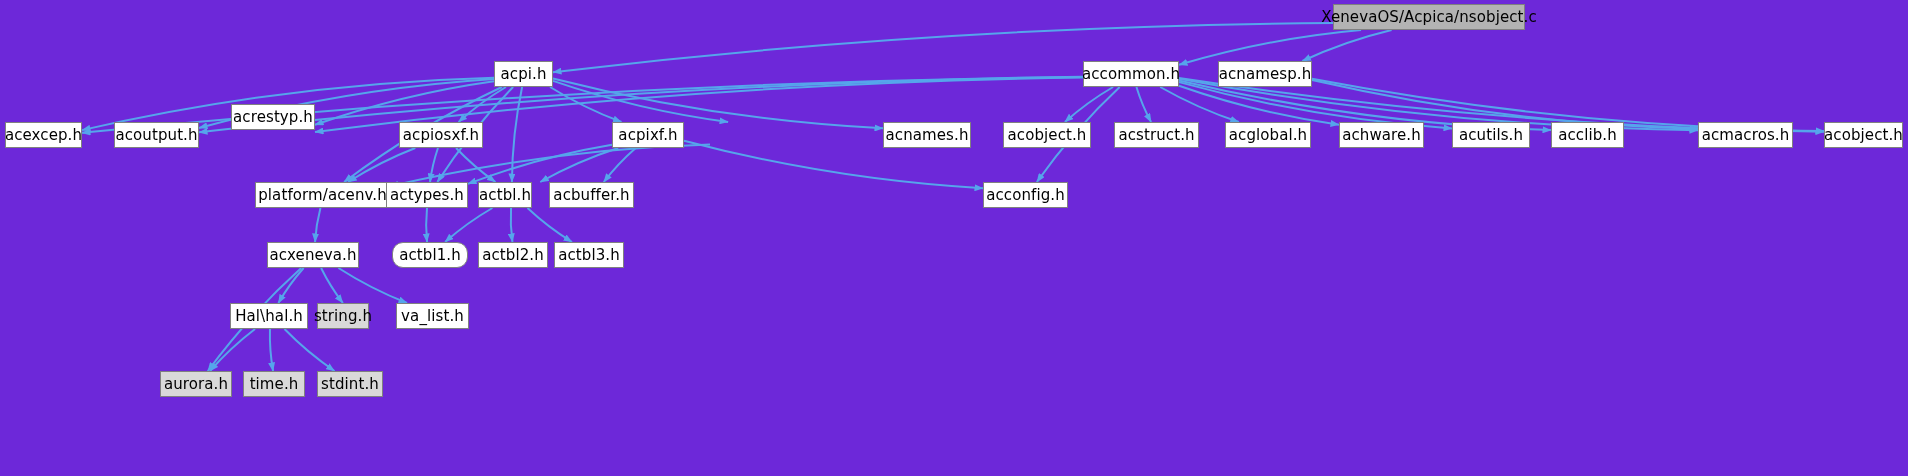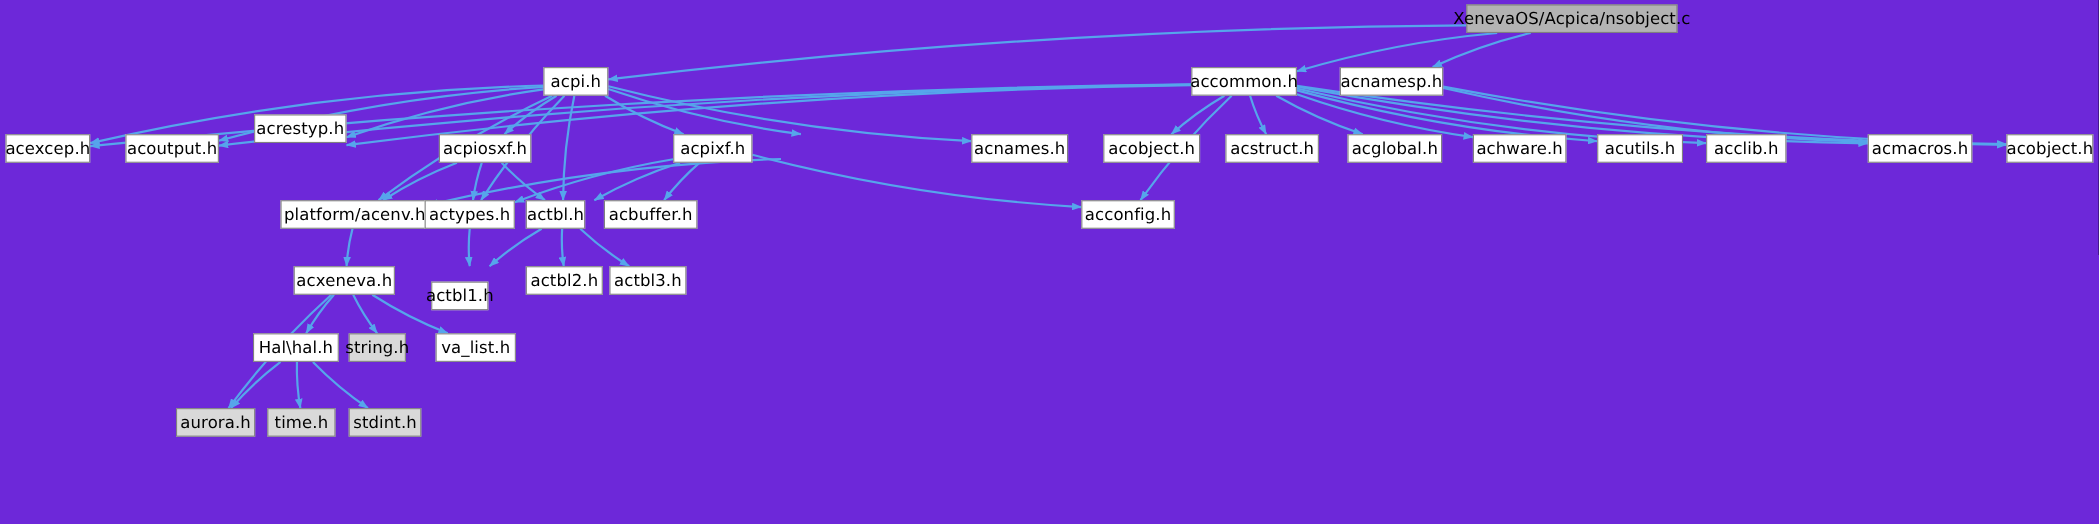--- a/index.html
+++ b/index.html
@@ -157,21 +157,21 @@
     </div>
     <div class="node" style="left: 478px; top: 182px; width: 54px;">
       <span>actbl.h</span>
     </div>
     <div class="node" style="left: 549px; top: 182px; width: 85px;">
       <span>acbuffer.h</span>
     </div>
     <div class="node" style="left: 983px; top: 182px; width: 85px;">
       <span>acconfig.h</span>
     </div>
-    <div class="node" style="left: 392px; top: 256px; width: 52px;">
+    <div class="node" style="left: 392px; top: 242px; width: 76px; border-radius: 11px;">
       <span>actbl1.h</span>
     </div>
     <div class="node" style="left: 478px; top: 242px; width: 70px;">
       <span>actbl2.h</span>
     </div>
     <div class="node" style="left: 554px; top: 242px; width: 70px;">
       <span>actbl3.h</span>
     </div>
     <div class="node" style="left: 267px; top: 242px; width: 92px;">
       <span>acxeneva.h</span>

